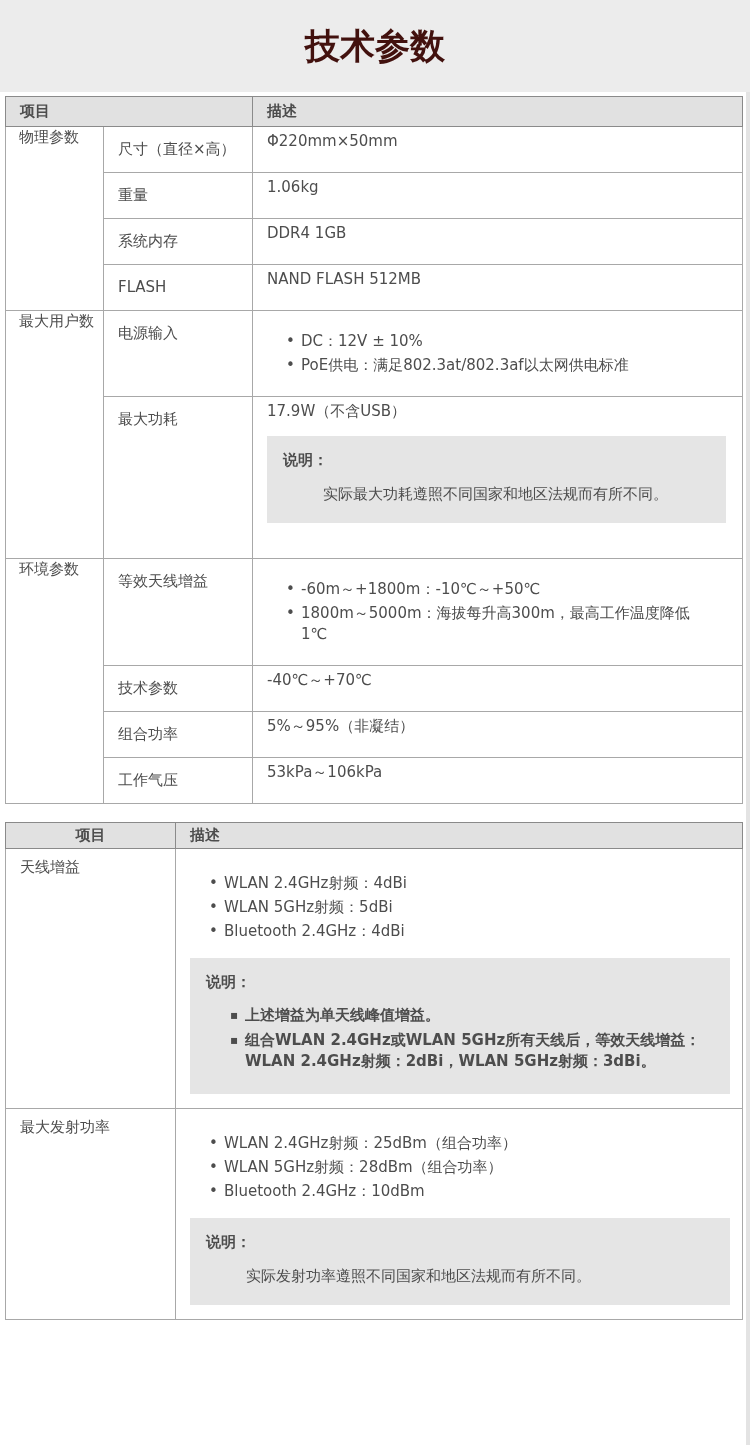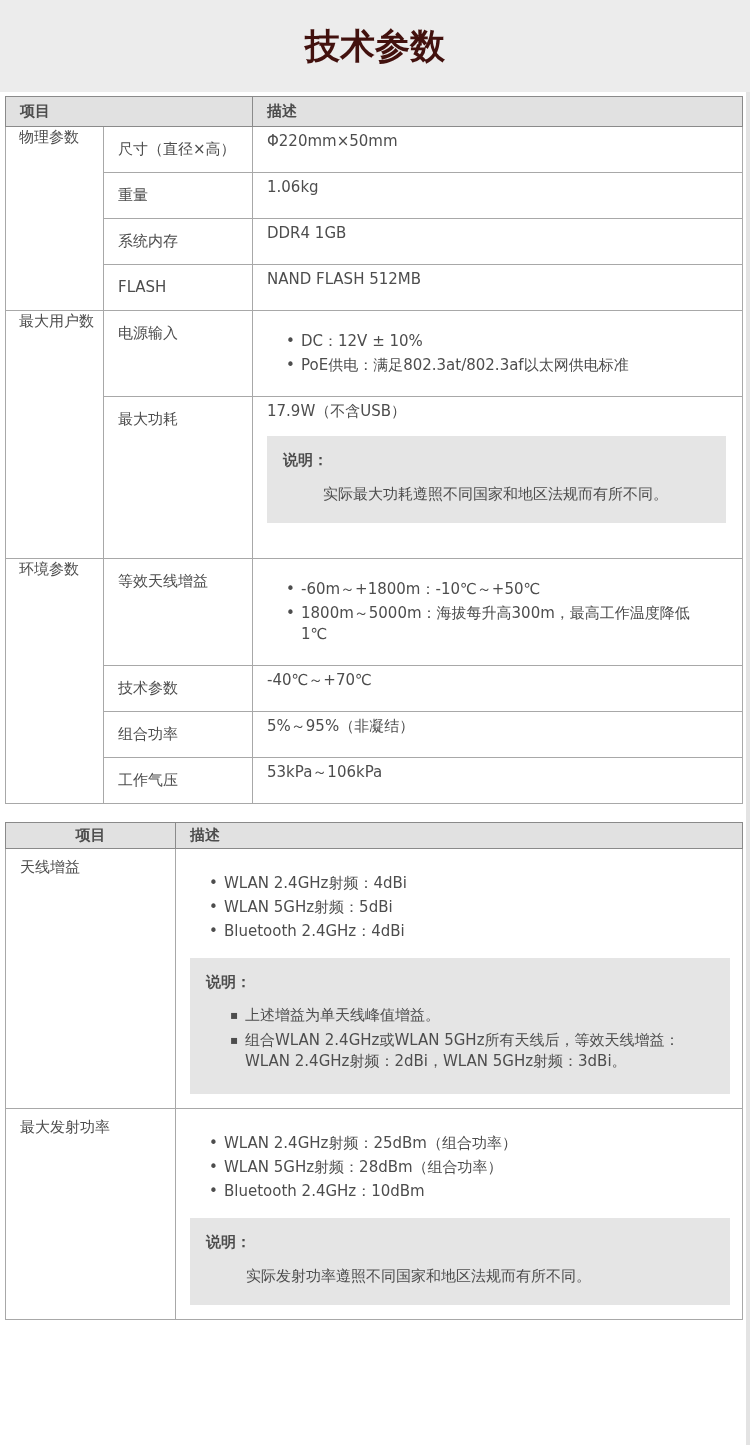--- a/index.html
+++ b/index.html
@@ -39,21 +39,21 @@
   ul.bullets { margin:16px; padding:0; list-style:none; }
   ul.bullets li { position:relative; padding-left:18px; margin:3px 0; }
   ul.bullets li::before { content:"•"; position:absolute; left:3px; }
   .line + .line { margin-top:7px; }
   .note {
     background:#e5e5e5; margin:14px 2px 6px 0; padding:14px 16px 18px;
   }
   .note-title { font-weight:bold; }
   .note-body { margin-top:13px; padding-left:40px; }
   ul.sq-bullets { margin:12px 0 0 0; padding:0 0 0 24px; list-style:none; }
-  ul.sq-bullets li { position:relative; padding-left:15px; margin:4px 0; }
+  ul.sq-bullets li { position:relative; padding-left:15px; margin:4px 0;font-weight:bold; }
   ul.sq-bullets li::before { content:"▪"; position:absolute; left:0; font-size:12px; }
   .gap { height:18px; flex:0 0 auto; }
   .scroll-track {
     position:absolute; right:0; top:92px; bottom:0; width:4px; background:#e3e3e3;
   }
 </style>
 </head>
 <body>
 
 <div class="title-band">

